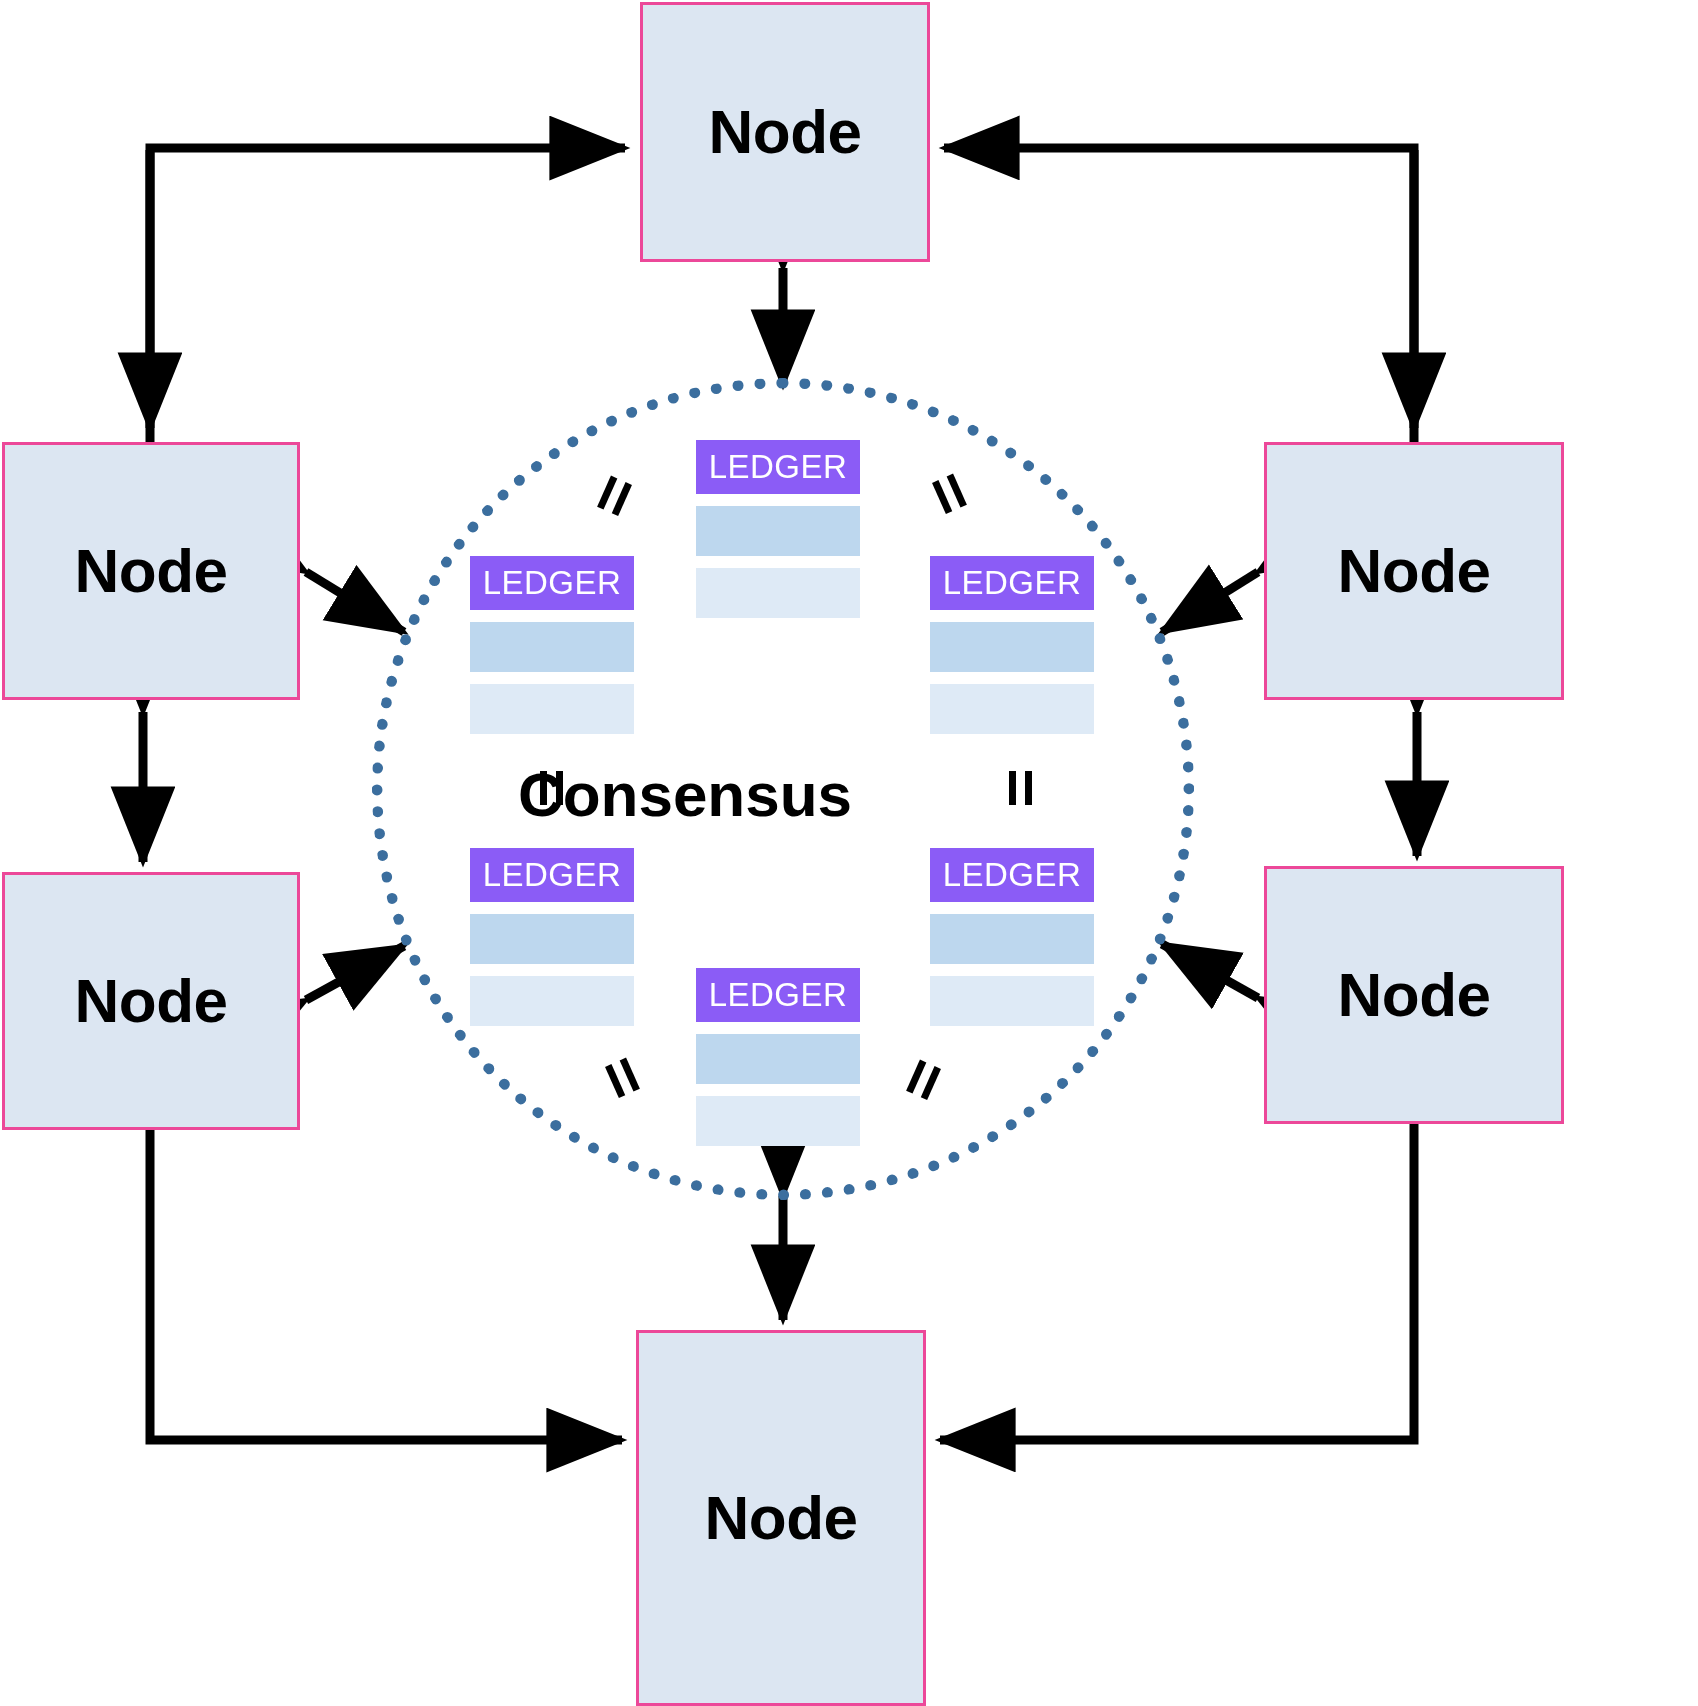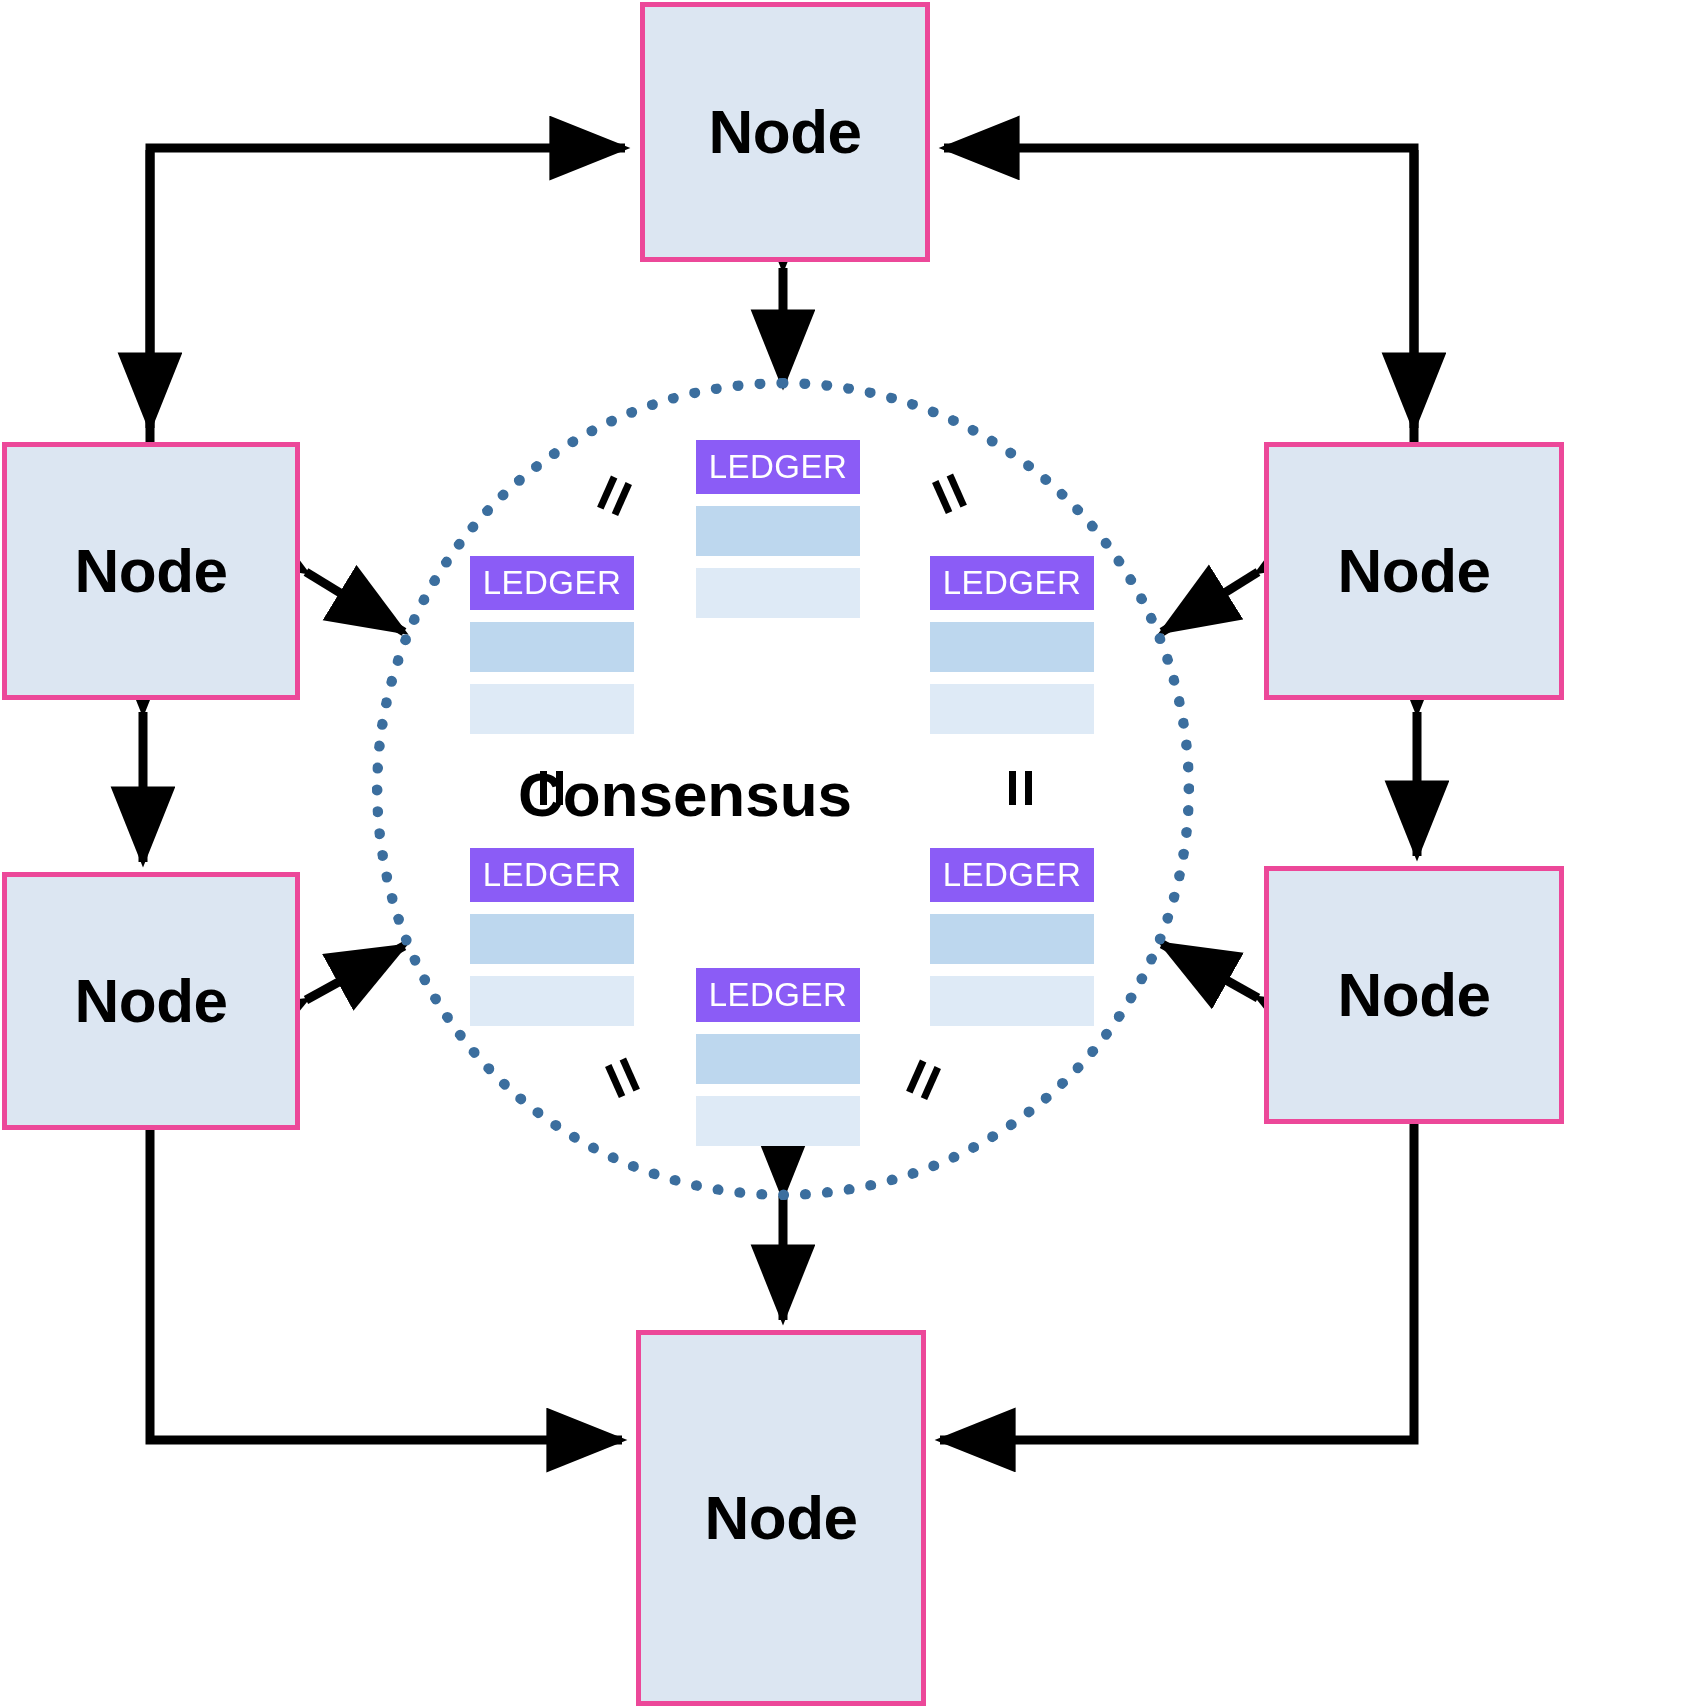--- a/index.html
+++ b/index.html
@@ -23,21 +23,21 @@
     top: 0;
     width: 1698px;
     height: 1706px;
   }
 
   
   .node-box {
     position: absolute;
     box-sizing: border-box;
     background: #dce6f2;
-    border: 5px solid #ec4899;
+    border: 3px solid #ec4899;
     display: flex;
     align-items: center;
     justify-content: center;
     z-index: 5;
   }
   .node-label {
     font-family: "Liberation Sans", sans-serif;
     font-weight: bold;
     font-size: 62px;
     color: #000000;

